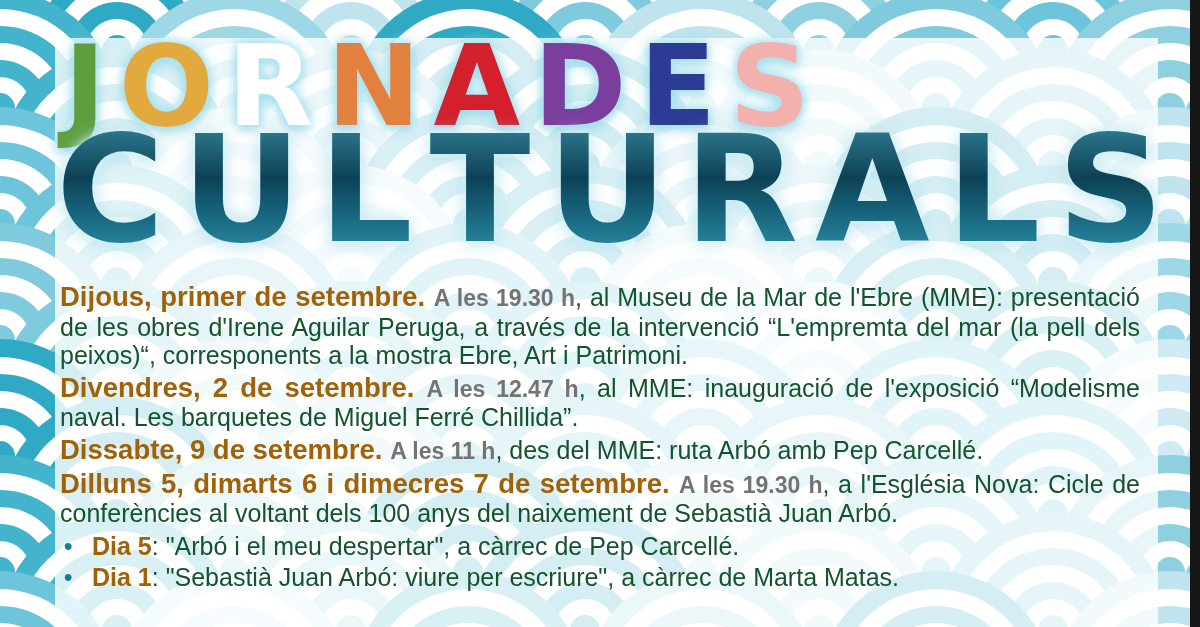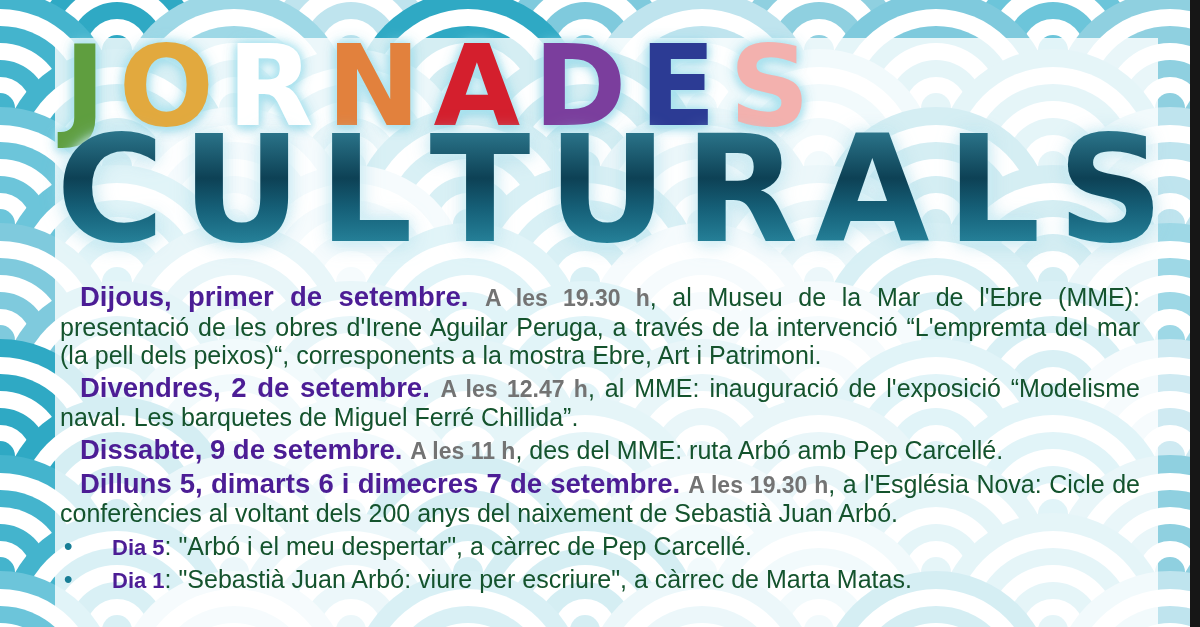--- a/index.html
+++ b/index.html
@@ -40,26 +40,26 @@
   .culturals span{
     background:linear-gradient(180deg,#35869c 0%,#0d4155 42%,#155f77 62%,#2f95ad 100%);
     -webkit-background-clip:text;background-clip:text;color:transparent;
   }
   
   .events{
     position:absolute;left:60px;top:283px;width:1080px;z-index:2;
     font-size:25px;line-height:28.6px;color:#31373a;text-align:justify;
   }
   .evt{margin:0 0 4px 0;}
-  .evt-title{color:#4c1d95;font-weight:bold;font-size:27.5px;margin-left:20px;}
+  .evt-title{color:#a16207;font-weight:bold;font-size:27.5px;}
   .evt-time{color:#737373;font-weight:bold;font-size:23px;}
   .evt-rest{color:#14532d;}
   .bullet{margin:0 0 3px 0;padding-left:32px;position:relative;text-align:left;}
   .bullet .dot{position:absolute;left:4px;top:0;color:#187e96;font-size:24px;font-weight:bold;}
-  .bullet .bullet-day{font-size:22px;}
+  .bullet .bullet-day{font-size:25px;}
 </style>
 </head>
 <body>
 
 <div class="stage">
   <svg id="waves" width="1200" height="627" viewBox="0 0 1200 627">
       <circle cx="-117" cy="50" r="117" fill="#9ed8e6"></circle>
       <circle cx="-117" cy="50" r="99" fill="#ffffff"></circle>
       <circle cx="-117" cy="50" r="82" fill="#9ed8e6"></circle>
       <circle cx="-117" cy="50" r="65" fill="#ffffff"></circle>
@@ -680,17 +680,17 @@
       <span>R</span>
       <span>A</span>
       <span>L</span>
       <span>S</span>
     </div>
 
   <div class="events">
       <div class="evt"><span class="evt-title">Dijous, primer de setembre. </span><span class="evt-time">A les 19.30 h</span><span class="evt-rest">, al Museu de la Mar de l'Ebre (MME): presentació de les obres d'Irene Aguilar Peruga, a través de la intervenció “L'empremta del mar (la pell dels peixos)“, corresponents a la mostra Ebre, Art i Patrimoni.</span></div>
       <div class="evt"><span class="evt-title">Divendres, 2 de setembre. </span><span class="evt-time">A les 12.47 h</span><span class="evt-rest">, al MME: inauguració de l'exposició “Modelisme naval. Les barquetes de Miguel Ferré Chillida”.</span></div>
       <div class="evt"><span class="evt-title">Dissabte, 9 de setembre. </span><span class="evt-time">A les 11 h</span><span class="evt-rest">, des del MME: ruta Arbó amb Pep Carcellé.</span></div>
-      <div class="evt"><span class="evt-title">Dilluns 5, dimarts 6 i dimecres 7 de setembre. </span><span class="evt-time">A les 19.30 h</span><span class="evt-rest">, a l'Església Nova: Cicle de conferències al voltant dels 200 anys del naixement de Sebastià Juan Arbó.</span></div>
+      <div class="evt"><span class="evt-title">Dilluns 5, dimarts 6 i dimecres 7 de setembre. </span><span class="evt-time">A les 19.30 h</span><span class="evt-rest">, a l'Església Nova: Cicle de conferències al voltant dels 100 anys del naixement de Sebastià Juan Arbó.</span></div>
       <div class="bullet"><span class="dot">•</span><span class="evt-title bullet-day">Dia 5</span><span class="evt-rest">: "Arbó i el meu despertar", a càrrec de Pep Carcellé.</span></div>
       <div class="bullet"><span class="dot">•</span><span class="evt-title bullet-day">Dia 1</span><span class="evt-rest">: "Sebastià Juan Arbó: viure per escriure", a càrrec de Marta Matas.</span></div>
     </div>
 </div>
 
 </body></html>

